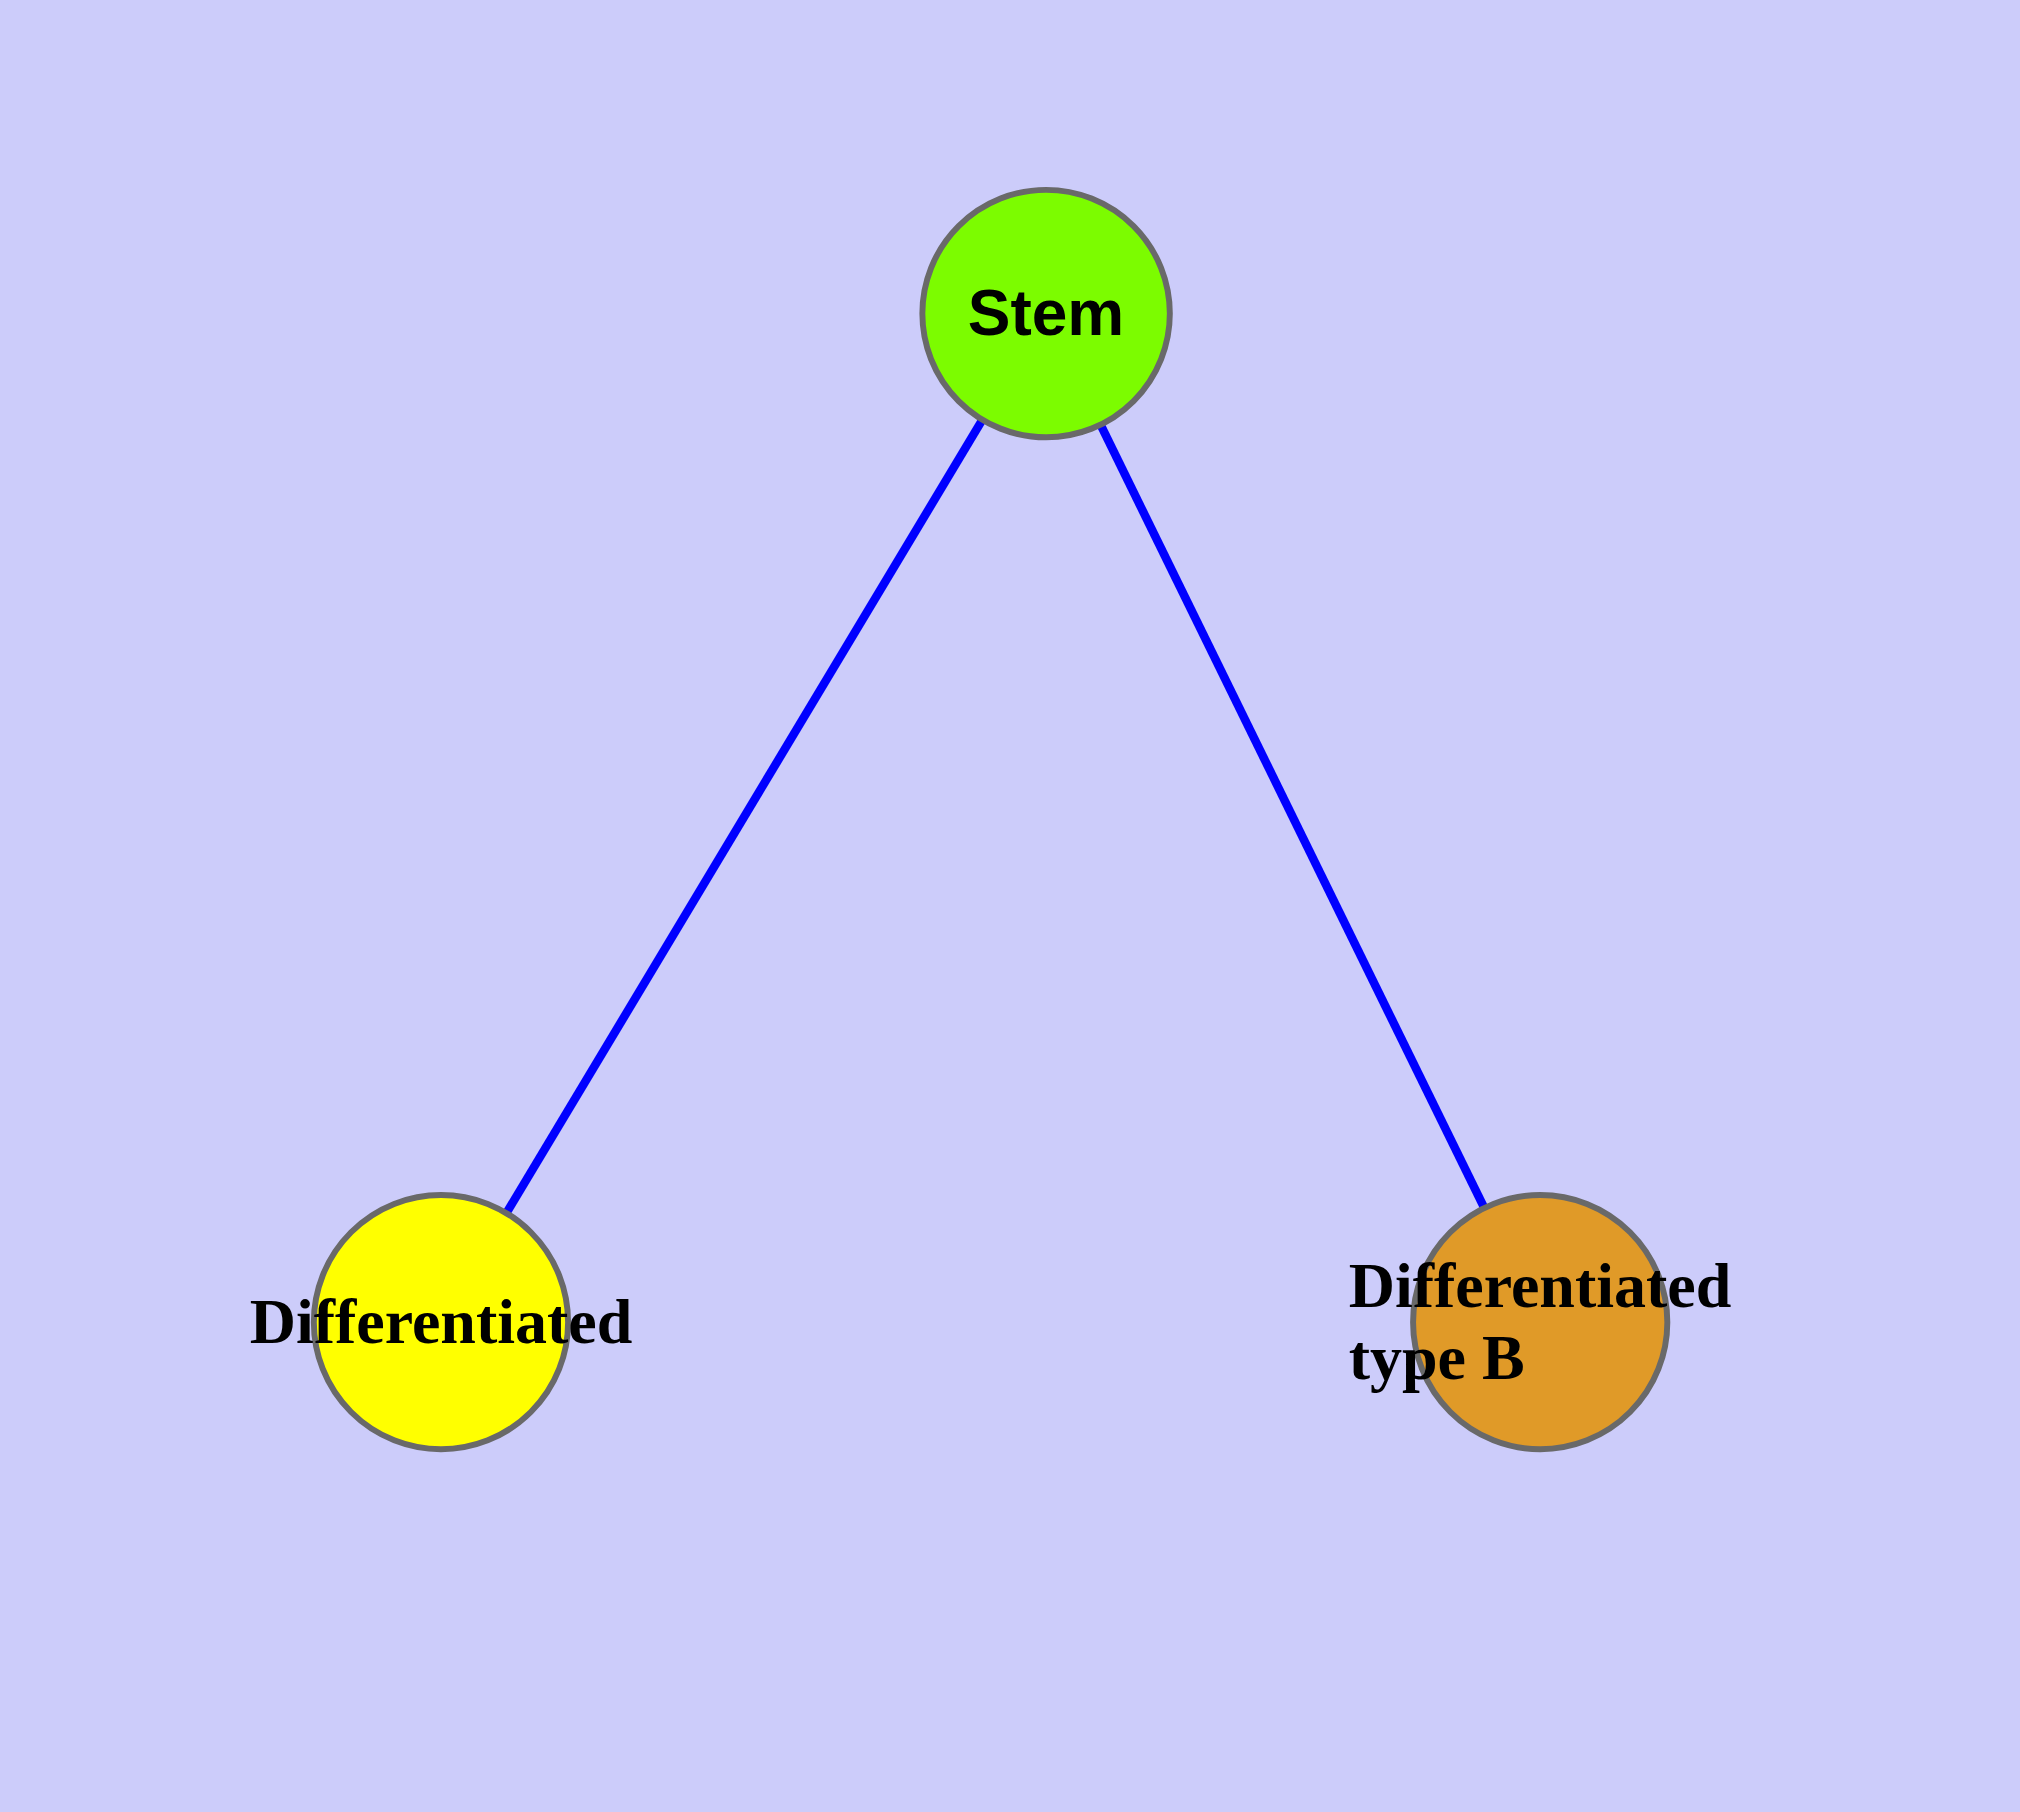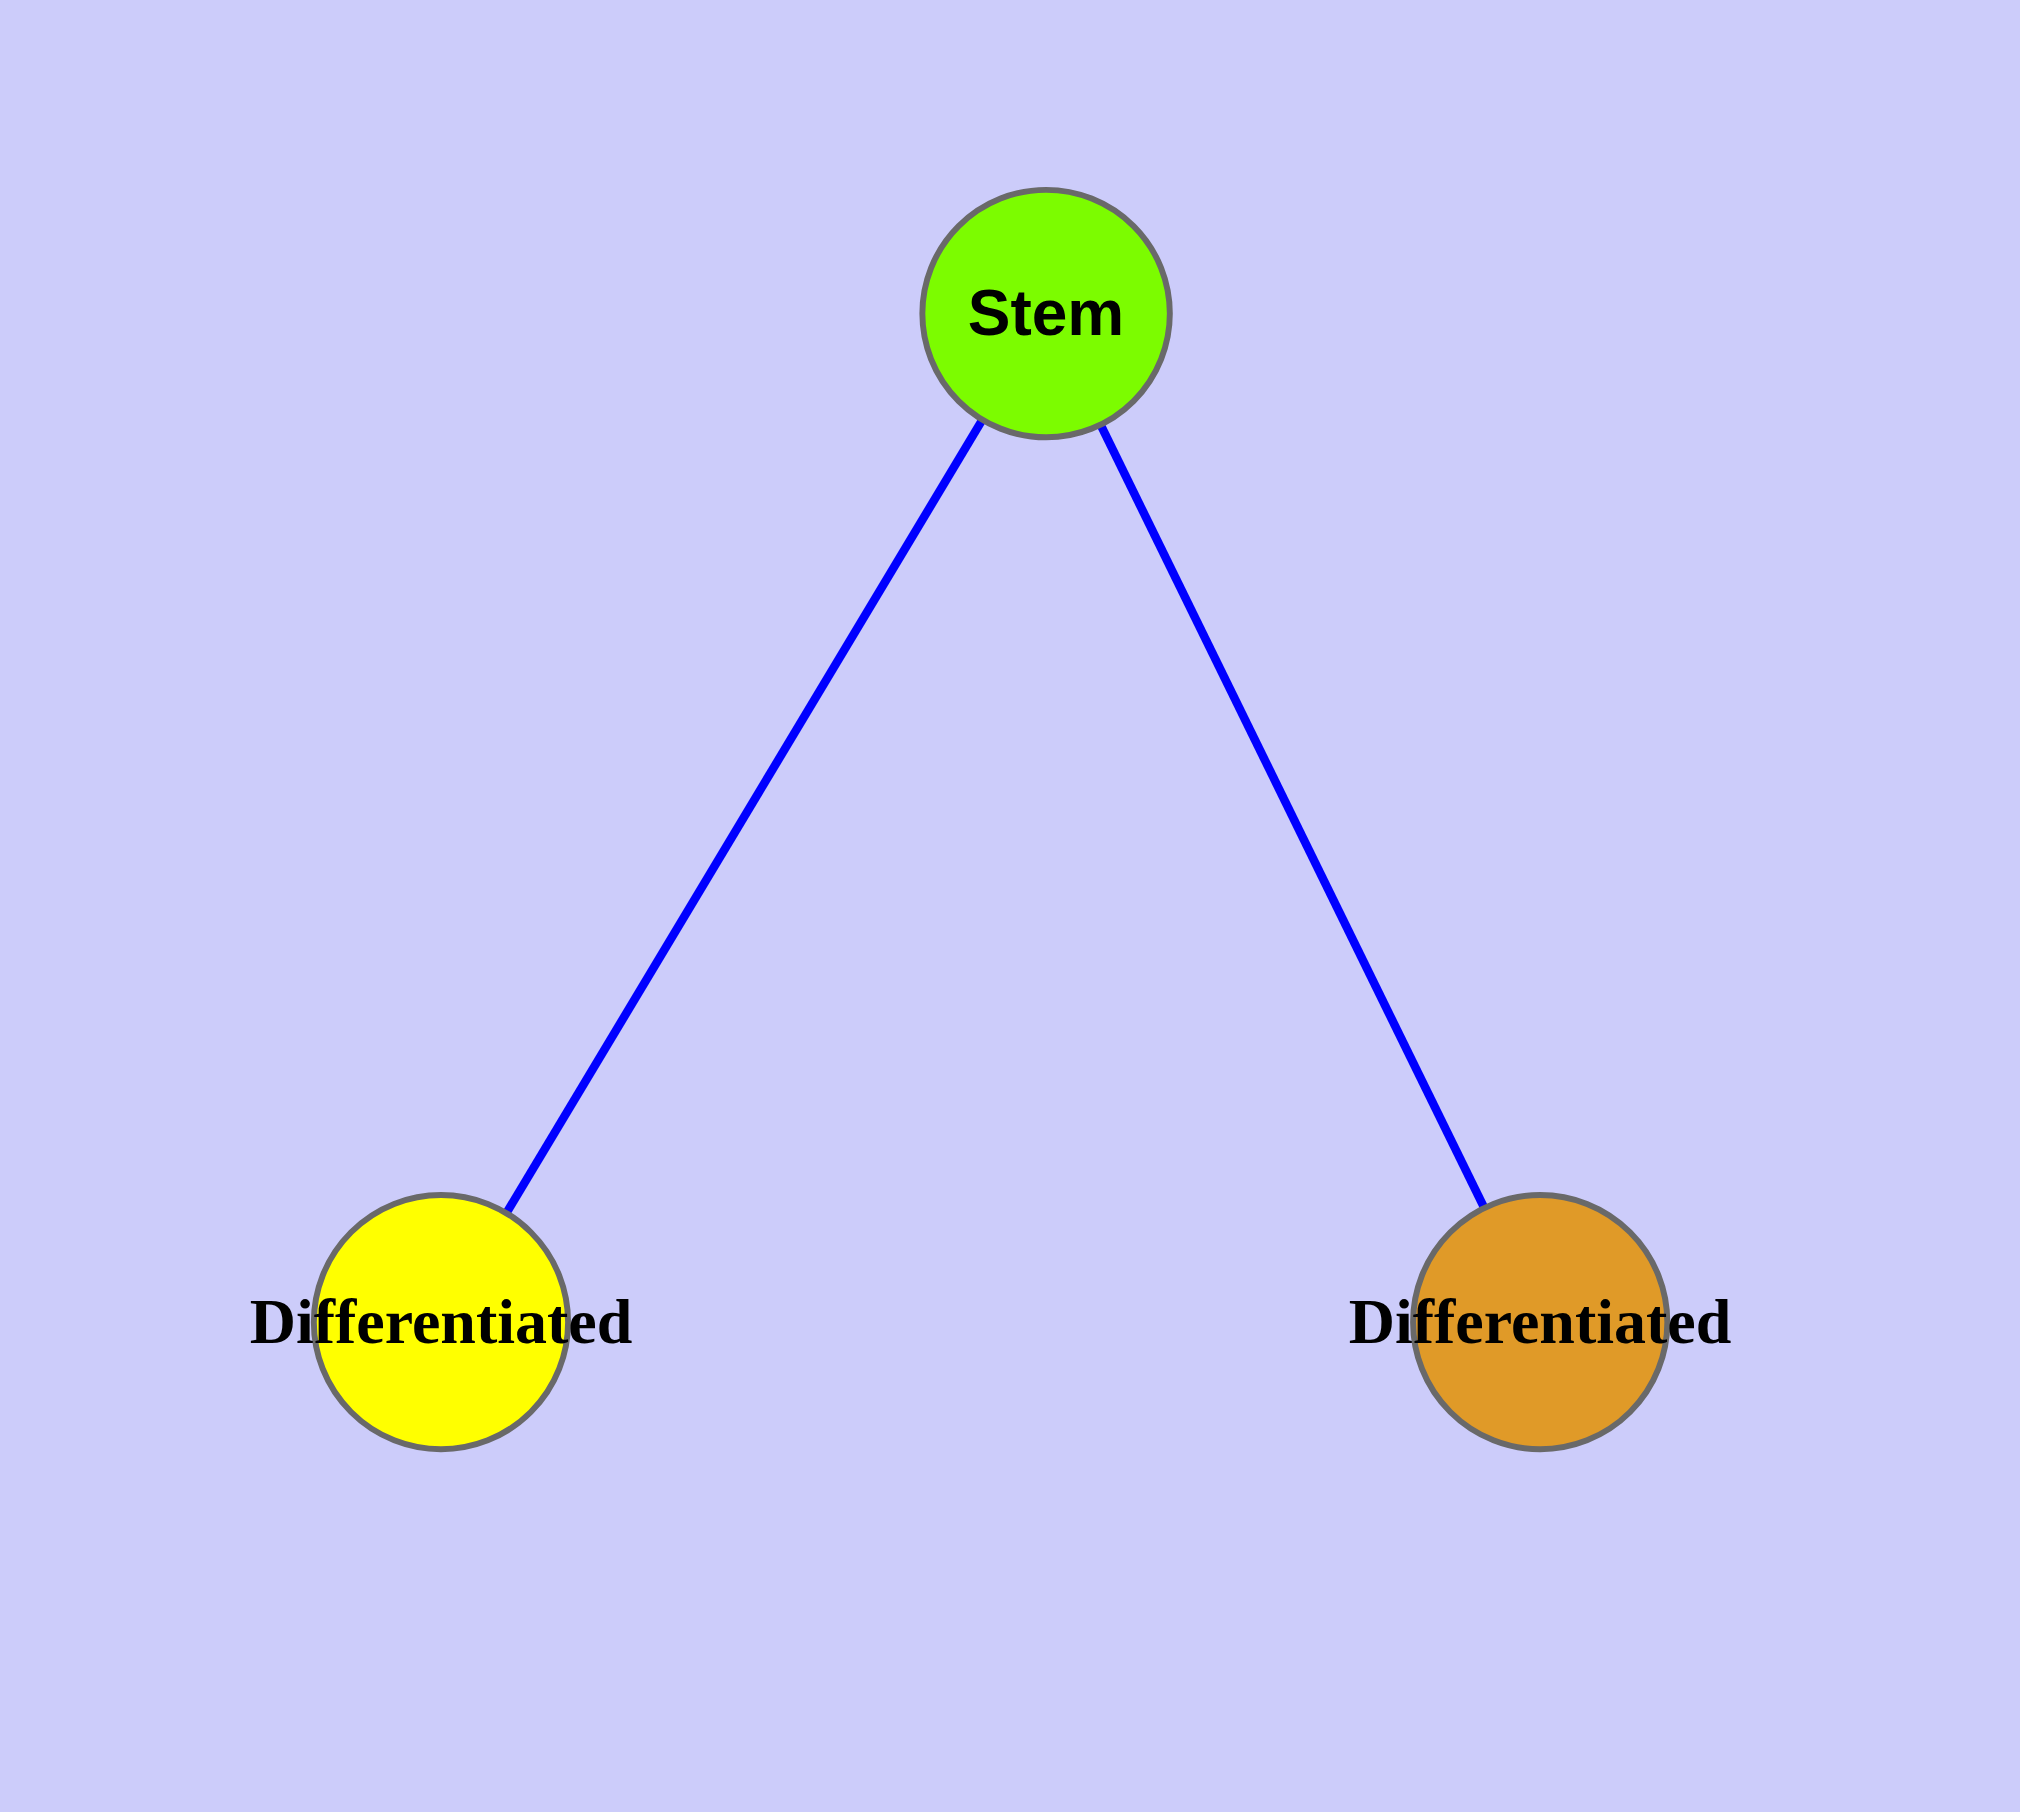--- a/index.html
+++ b/index.html
@@ -55,17 +55,17 @@
     <g id="node-layer">
         <circle cx="1234" cy="370" r="146" fill="#7CFC00" stroke="#696969" stroke-width="7"></circle>
         <circle cx="520" cy="1560" r="150" fill="#FFFF00" stroke="#696969" stroke-width="7"></circle>
         <circle cx="1817" cy="1560" r="150" fill="#E09A28" stroke="#696969" stroke-width="7"></circle>
       </g>
   </svg>
 
   <div id="label-layer">
       <div class="node-label label-root" style="left: 1046px; top: 314px; font-size: 64px; color: rgb(0, 0, 0);"><div>Stem</div></div>
       <div class="node-label label-leaf" style="left: 441px; top: 1322px; font-size: 64px; color: rgb(0, 0, 0);"><div>Differentiated</div></div>
-      <div class="node-label label-leaf" style="left: 1540px; top: 1322px; font-size: 64px; color: rgb(0, 0, 0);"><div>Differentiated</div></div>
+      <div class="node-label label-leaf" style="left: 1540px; top: 1322px; font-size: 64px; color: rgb(0, 0, 0);"><div>Differentiated</div><div>type B</div></div>
     </div>
 
 </div>
 
 
 </body></html>

